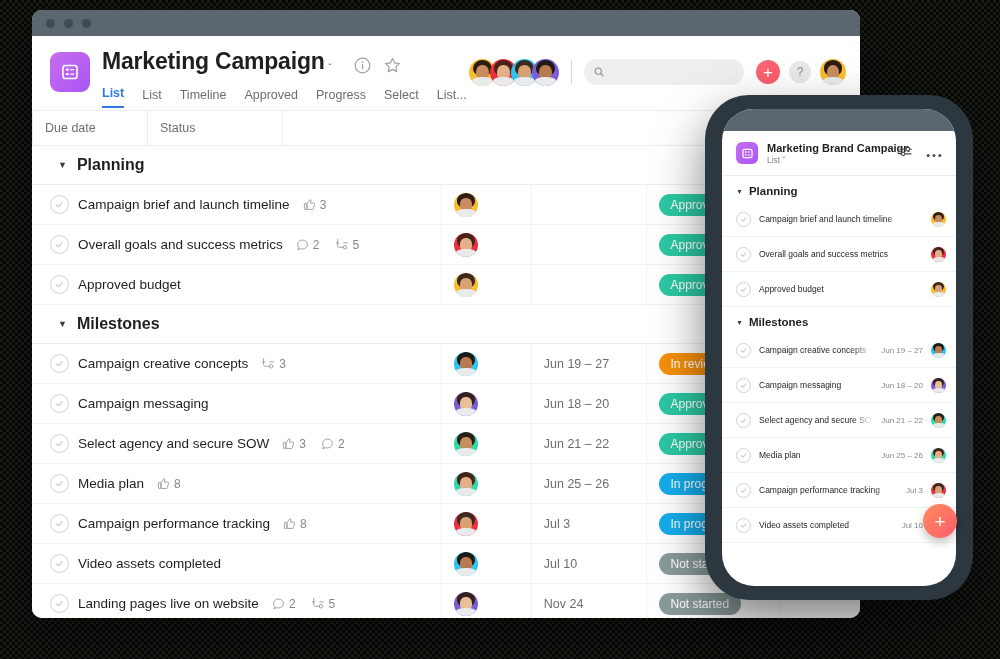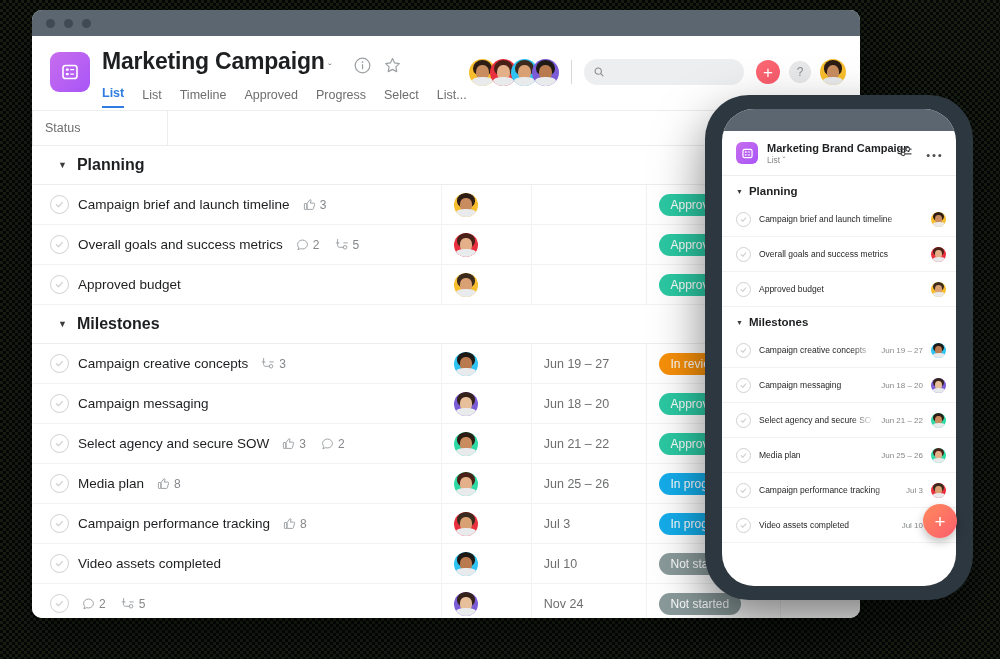--- a/index.html
+++ b/index.html
@@ -233,20 +233,21 @@
             <div class="hair" style="background:#2e1d14"></div>
             <div class="skin" style="background:#c88c5e"></div>
             <div class="body" style="background:#e9eaec"></div>
           </div>
         </div>
     </div>
   </div>
 
   <div id="table">
     <div id="col-head">
+      <div class="ch c-due">Due date</div>
       <div class="ch c-status">Status</div>
       <div class="ch c-pri"></div>
     </div>
     <div id="table-body">
         <div class="section-row">
           <span class="section-caret">▼</span>
           <span class="section-name">Planning</span>
         </div>
         <div class="row">
           <div class="cell c-task">
@@ -559,20 +560,21 @@
           </div>
           <div class="cell c-pri"></div>
         </div>
         <div class="row">
           <div class="cell c-task">
             <span class="check">
               <svg width="9" height="9" viewBox="0 0 10 10">
                 <path d="M1.6 5.2l2.3 2.3 4.4-4.8" fill="none" stroke="#cfd1d2" stroke-width="1.4" stroke-linecap="round" stroke-linejoin="round"></path>
               </svg>
             </span>
+            <span class="tname">Landing pages live on website</span>
             <span class="meta-grp">
               <span class="meta">
                 <svg width="13" height="13" viewBox="0 0 14 14">
                   <path d="M12.3 7c0 2.7-2.4 4.8-5.3 4.8-.7 0-1.4-.1-2-.3l-3 1.1 1-2.4C2.2 9.3 1.7 8.2 1.7 7c0-2.7 2.4-4.8 5.3-4.8S12.3 4.3 12.3 7z" fill="none" stroke="#9ca0a3" stroke-width="1.05" stroke-linejoin="round"></path>
                 </svg>
                 <span>2</span>
               </span>
               <span class="meta">
                 <svg width="14" height="13" viewBox="0 0 15 14">
                   <path d="M2.8 1.6v6.6c0 1 .8 1.8 1.8 1.8h4.6" fill="none" stroke="#9ca0a3" stroke-width="1.05" stroke-linecap="round"></path>

